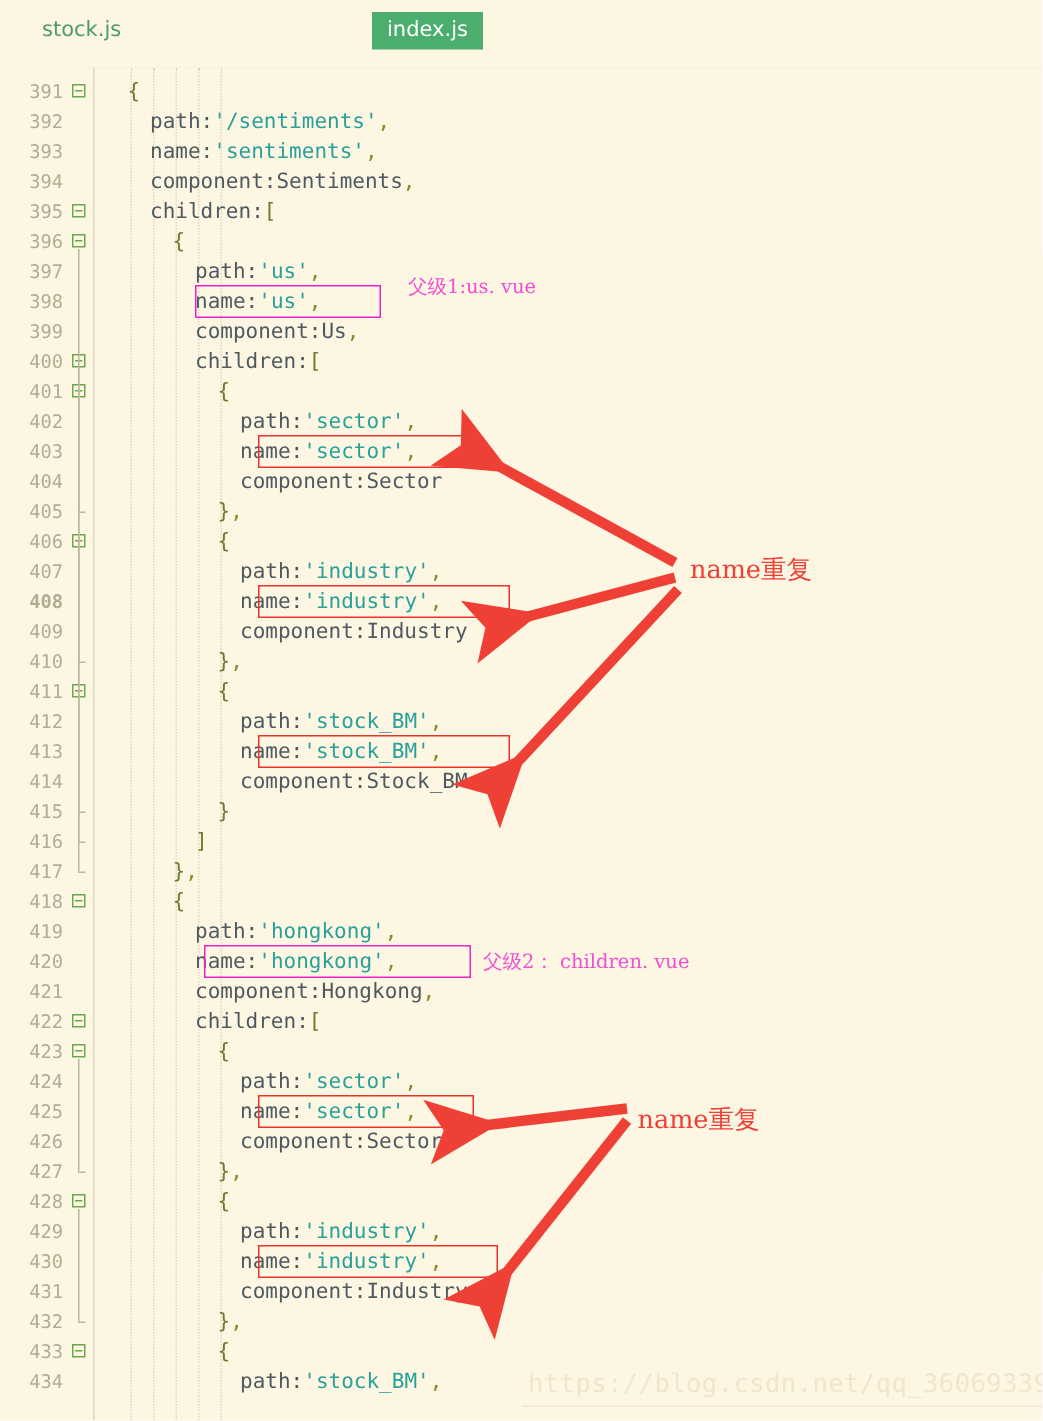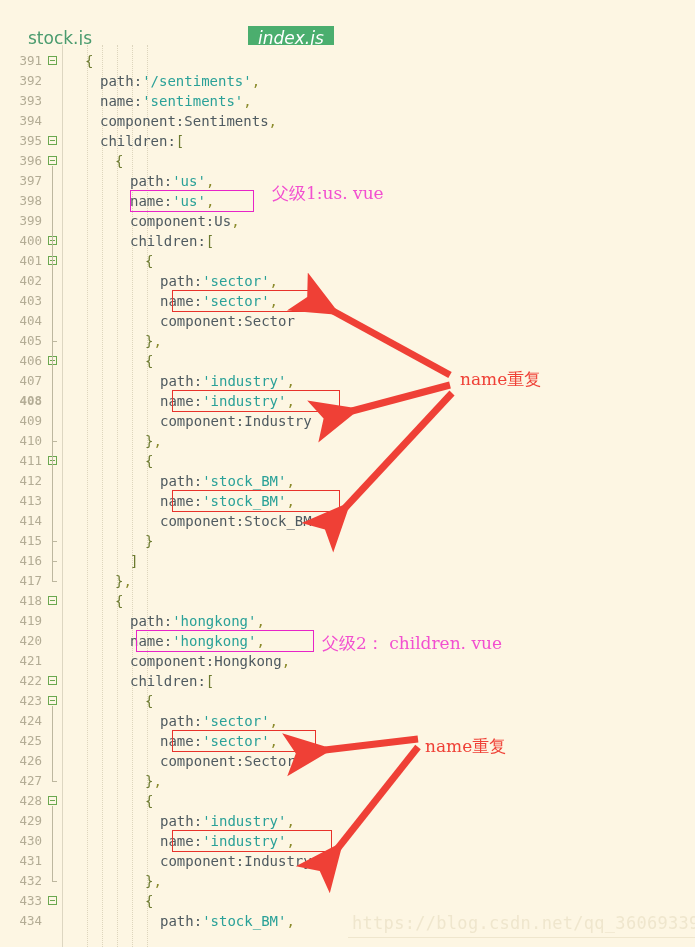--- a/index.html
+++ b/index.html
@@ -20,37 +20,37 @@
   #tabbar {
     position: absolute;
     left: 0; top: 0;
     width: 695px;
     height: 45px;
     background: #fdf6e3;
     border-bottom: 1px solid #e8e0c8;
   }
   .tab {
     position: absolute;
-    top: 26px;
+    top: 8px;
     height: 25px;
     line-height: 25px;
     font-family: "DejaVu Sans", "Liberation Sans", sans-serif;
-    font-size: 17px;
+    font-size: 14px;
     color: #4a9b6e;
     padding: 0 10px;
     white-space: nowrap;
     box-sizing: border-box;
   }
   .tab.active {
     background: #4bae6e;
     color: #ffffff;
   }
   #tab0 { left: 18px; }
   #tab1 { left: 118px; }
-  #tab2 { left: 248px; font-style: italic; }
+  #tab2 { left: 248px; }
 
   
   #editor {
     position: absolute;
     left: 0; top: 45px;
     width: 695px;
     height: 902px;
     background: #fdf6e3;
     overflow: hidden;
   }
@@ -135,21 +135,21 @@
     background: transparent;
   }
   .hbox.red     { border: 1.5px solid #e8322a; }
   .hbox.magenta { border: 1.8px solid #e824c8; }
 
   
   .anno {
     position: absolute;
     white-space: nowrap;
     font-family: "DejaVu Serif", "Liberation Serif", serif;
-    font-size: 17px;
+    font-size: 13px;
   }
   .anno.magenta { color: #f24fd0; }
   .anno.red     { color: #ef4036; font-size: 17px; }
 
   
   .arrowlayer {
     position: absolute;
     left: 0; top: 0;
     width: 695px; height: 902px;
     pointer-events: none;

